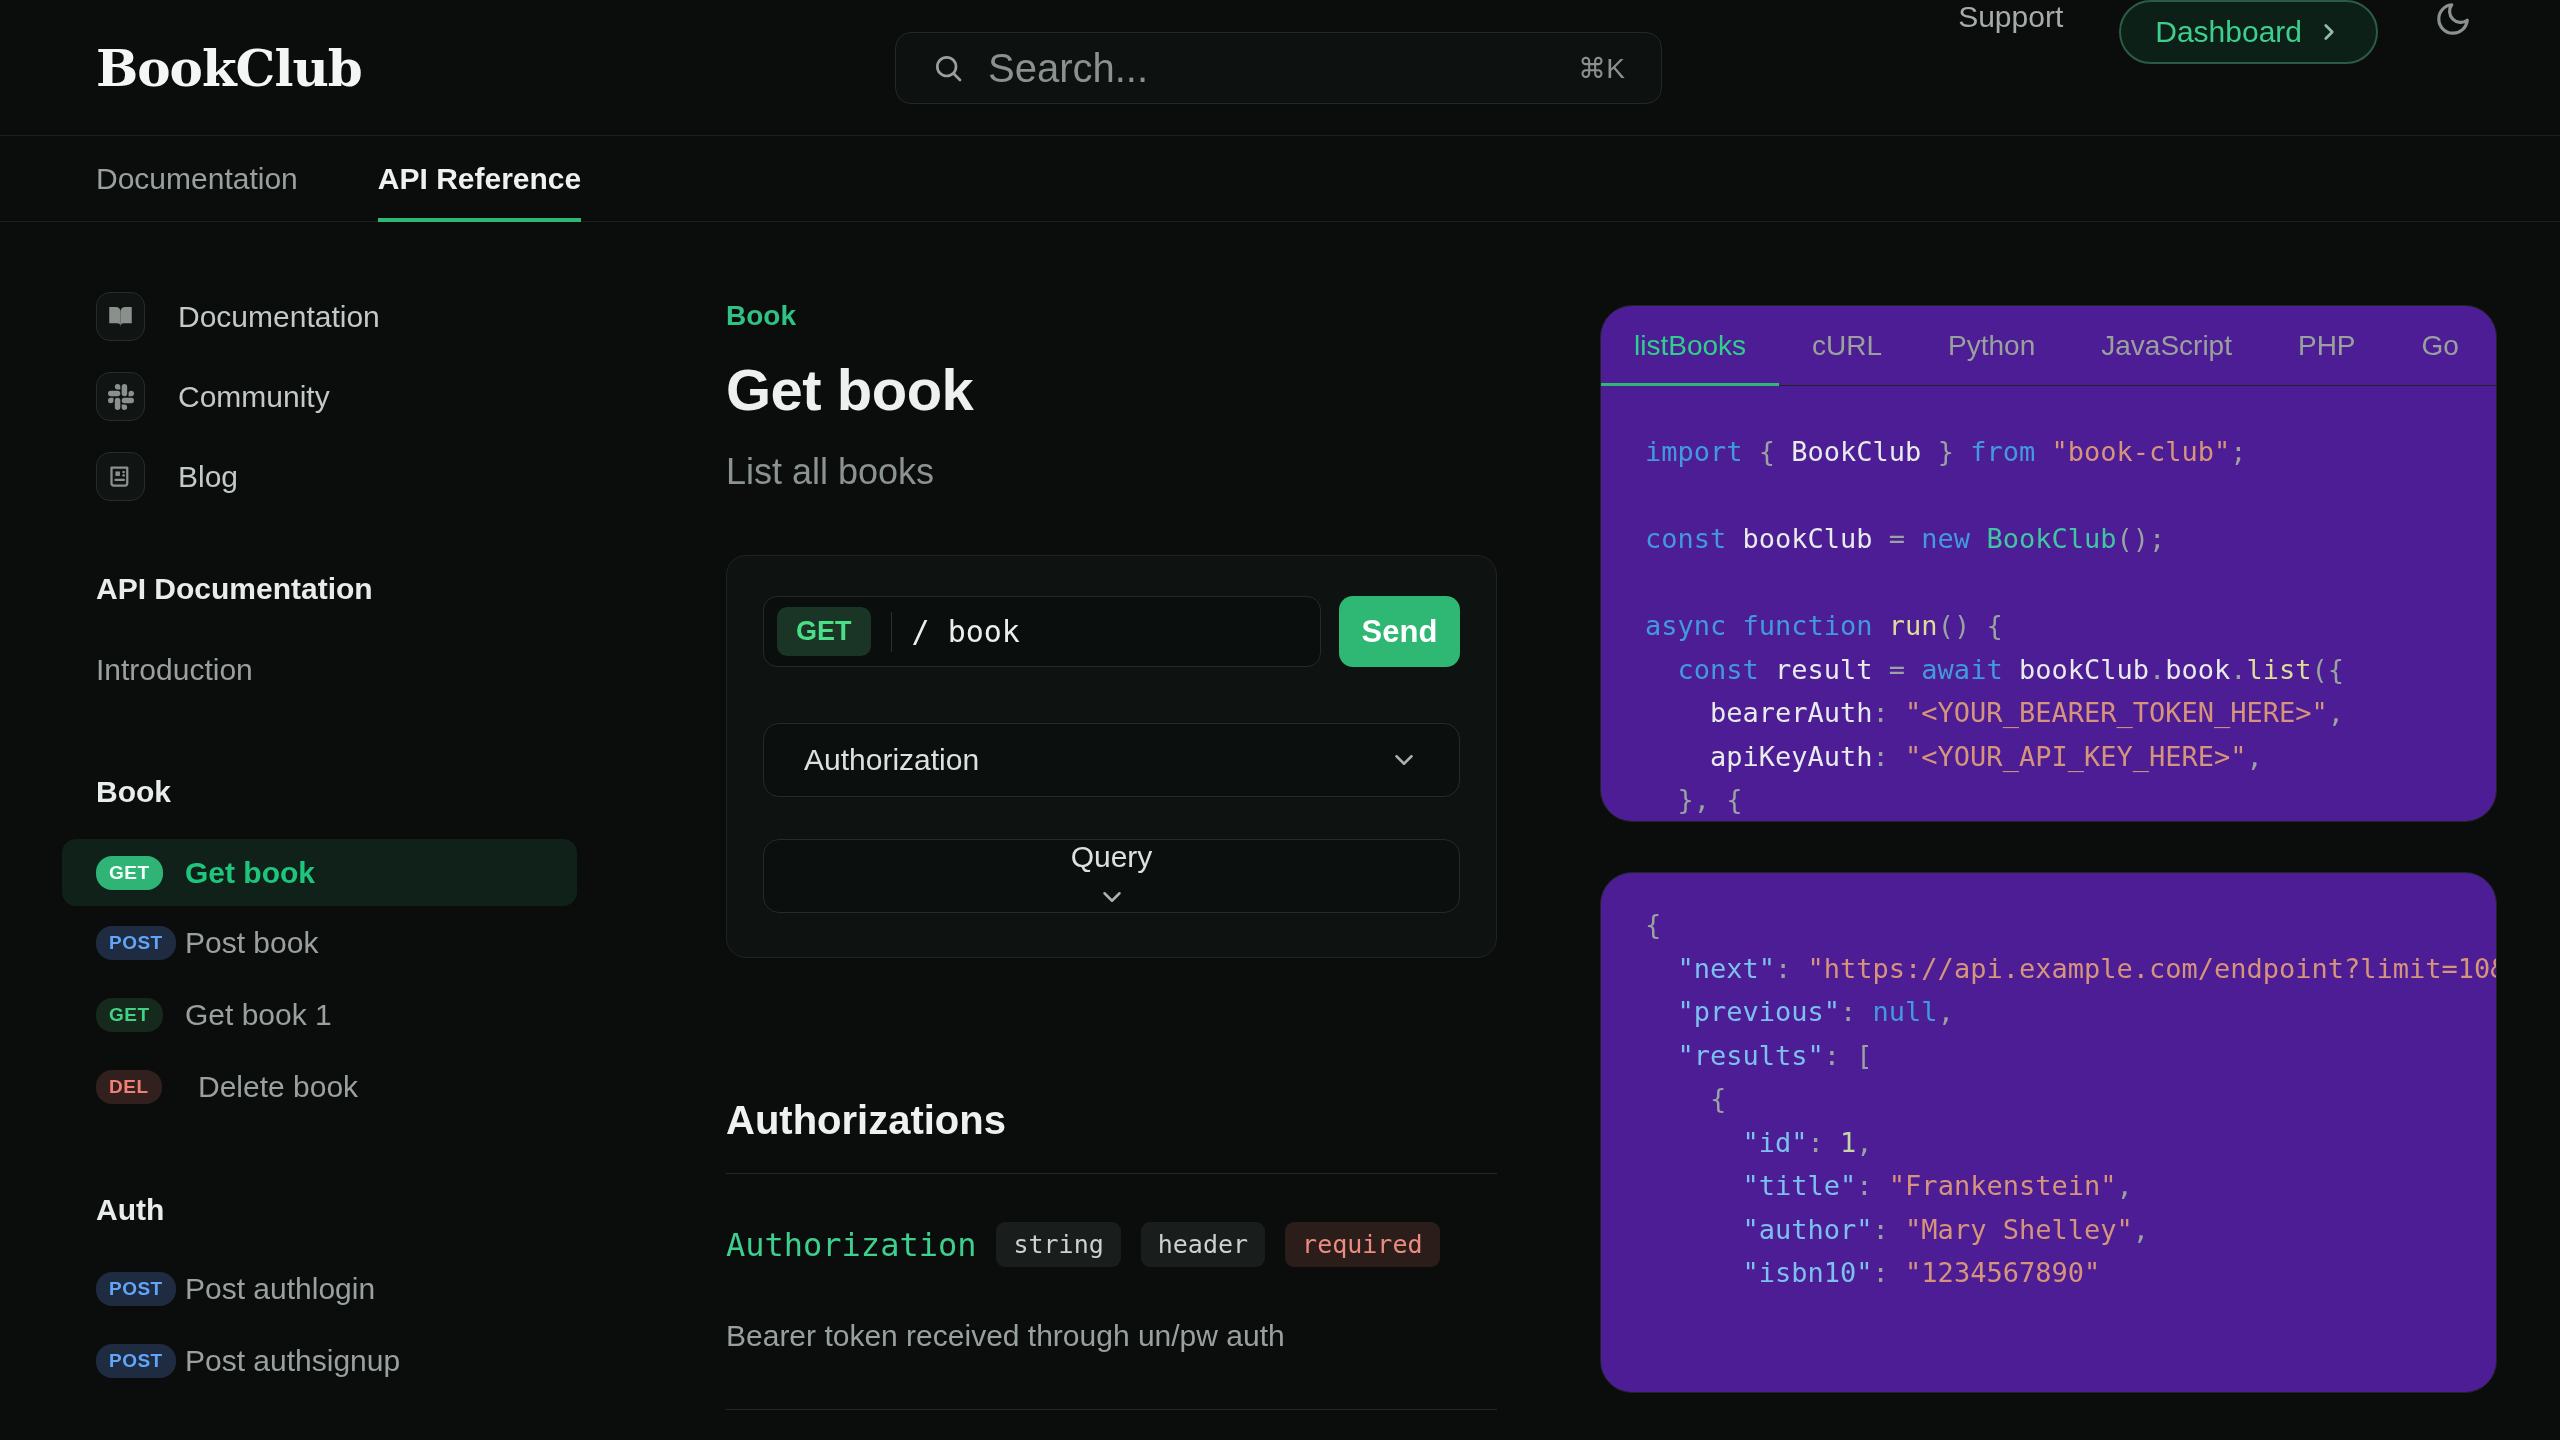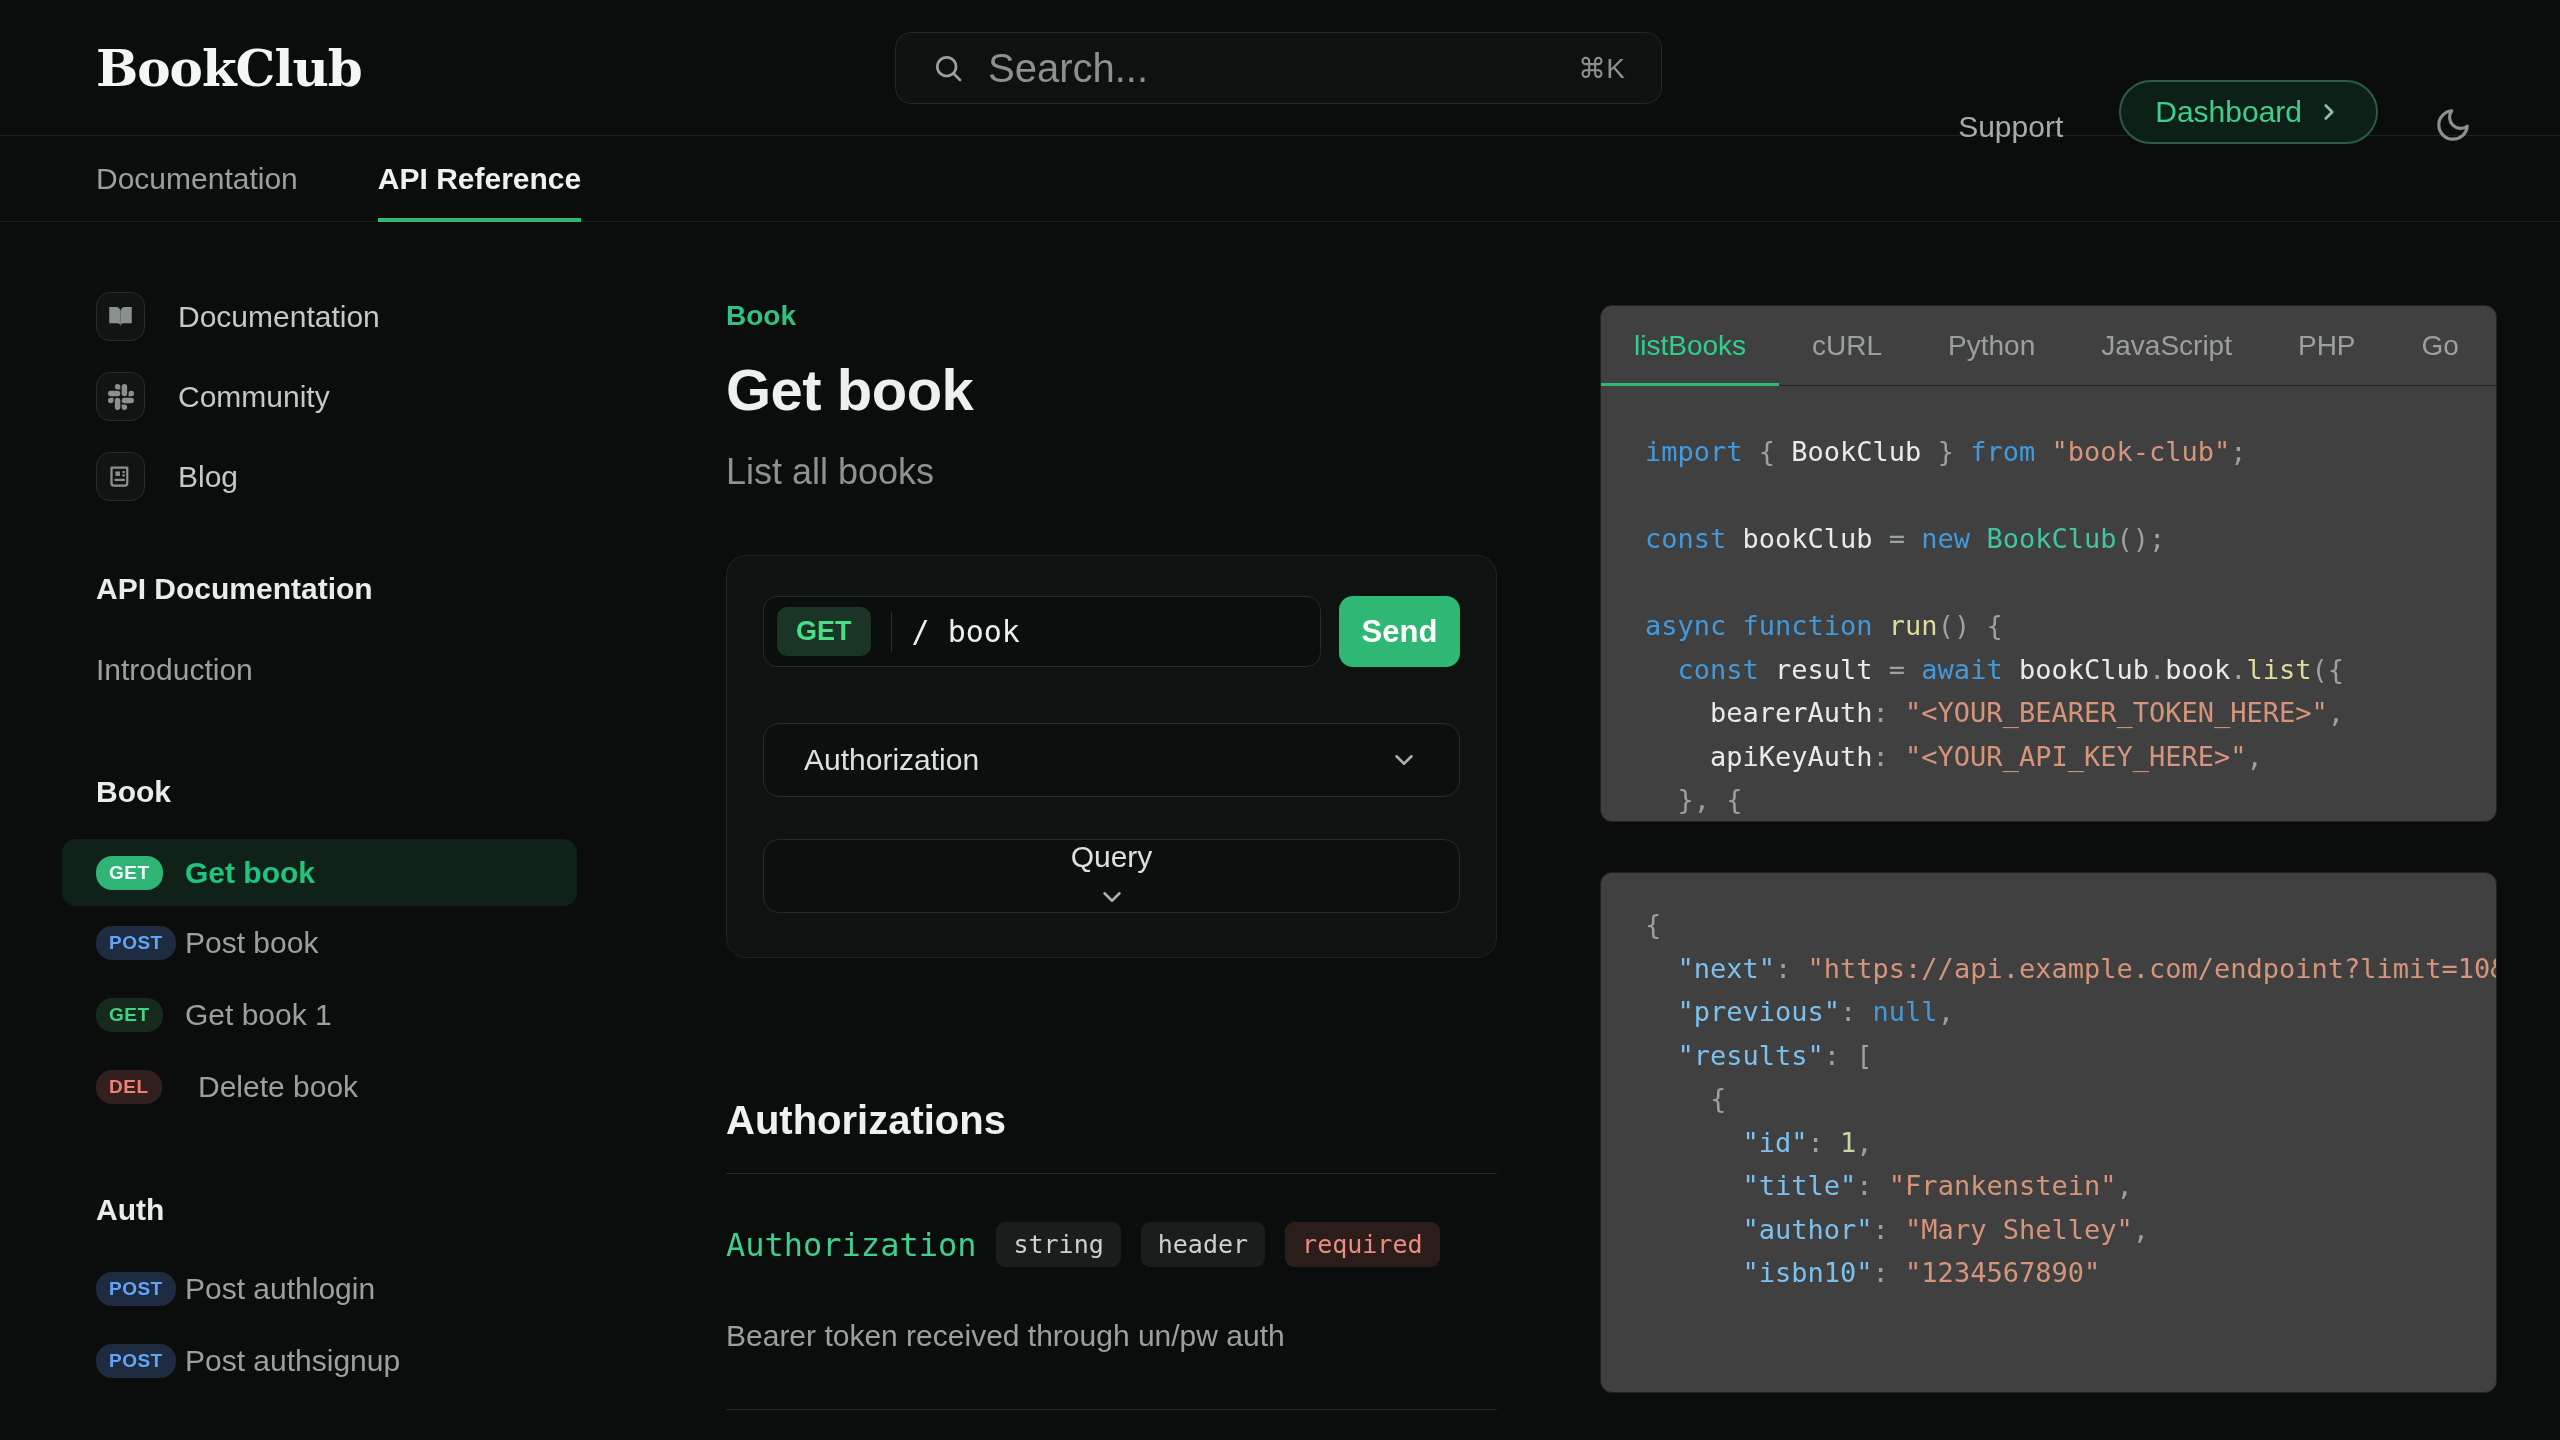--- a/index.html
+++ b/index.html
@@ -29,22 +29,22 @@
     display:flex; align-items:center; padding:0 36px; gap:24px;
   }
   .search-bar svg { flex:0 0 auto; color:#9aa19d; }
   .search-input {
     flex:1; background:transparent; border:none; outline:none;
     font-size:40px; color:#7dd3fc; font-family:Liberation Sans, sans-serif;
   }
   .search-input::placeholder { color:#8b928e; }
   .search-kbd { font-size:28px; color:#8b928e; }
   .header-right {
-    position:absolute; right:88px; top:8px; height:136px;
-    display:flex; align-items:flex-end; gap:56px;
+    position:absolute; right:88px; top:0; height:136px;
+    display:flex; align-items:flex-start; gap:56px;
   }
   .support-link { font-size:30px; color:#a6ada9; cursor:pointer; }
   .dashboard-btn {
     display:flex; align-items:center; gap:14px;
     height:64px; padding:0 34px; border-radius:32px;
     background:#0c2018; border:2px solid #2d5c45;
     color:#3ecf8e; font-size:30px; cursor:pointer;
   }
   .dashboard-btn svg { color:#8fbfa6; }
   .moon-btn { color:#8b928e; cursor:pointer; display:flex; }
@@ -140,21 +140,21 @@
     font-size:25px; padding:8px 17px; border-radius:9px;
     background:#191d1b; color:#ccd2cf;
   }
   .chip.required { background:#2b1d1a; color:#ec8b80; }
   .auth-desc { margin-top:52px; font-size:30px; color:#99a19c; }
   .rule.bottom { margin-top:56px; }
 
   
   .right-col { position:absolute; left:1600px; top:305px; width:897px; }
   .card {
-    background:#404040; border:1px solid #202423; border-radius:12px;
+    background:#4c1d95; border:1px solid #202423; border-radius:32px;
     overflow:hidden;
   }
   .code-card { height:517px; }
   .card-tabs {
     display:flex; align-items:stretch; height:80px;
     border-bottom:1px solid #202423; position:relative;
   }
   .response-card .card-tabs { height:90px; }
   .card-tab {
     display:flex; align-items:center; padding:0 33px;

